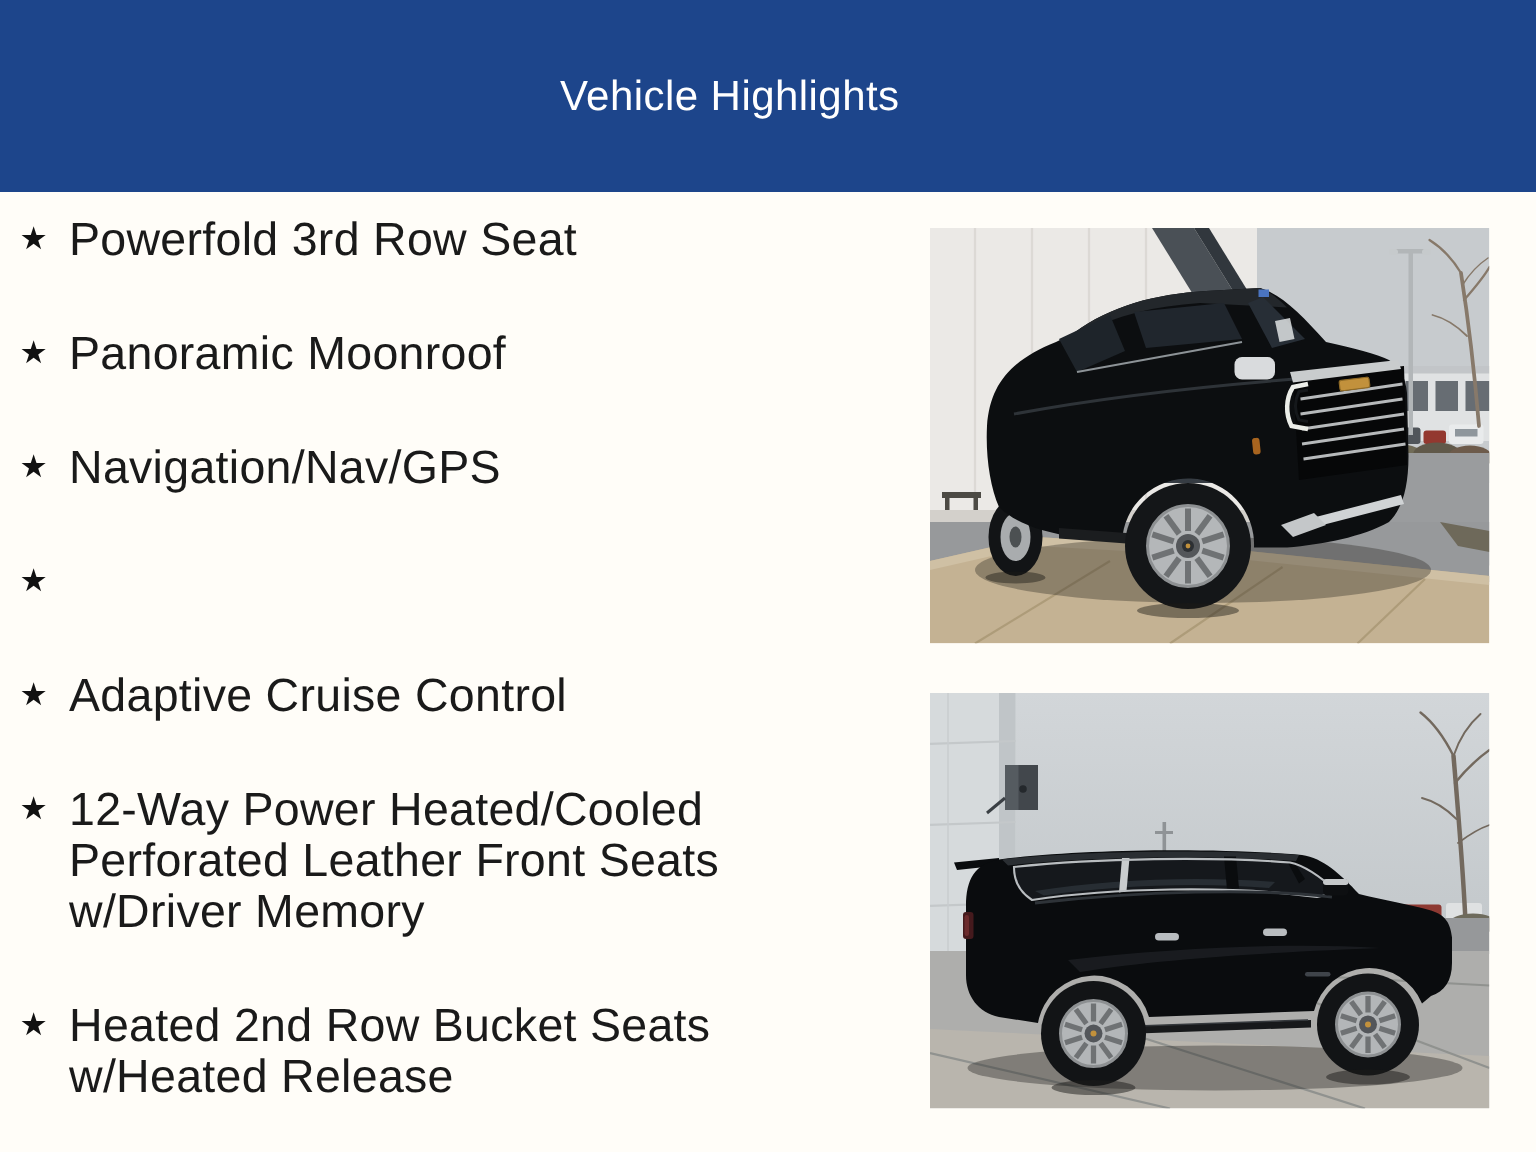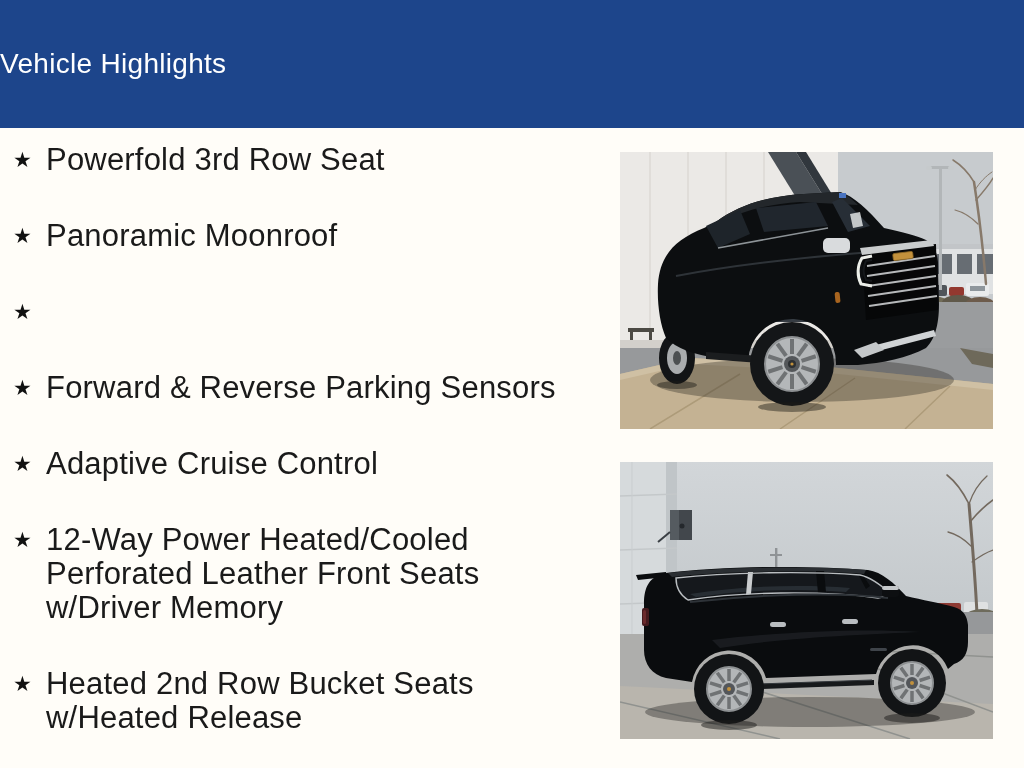--- a/index.html
+++ b/index.html
@@ -10,21 +10,21 @@
   }
   html,body{margin:0;padding:0;}
   body{background:#e8e8e8;font-family:"Liberation Sans",sans-serif;}
   .screen{
     position:relative;width:1024px;height:768px;margin:0 auto;
     background:var(--body-bg);overflow:hidden;
   }
   .banner{
     position:absolute;left:0;top:0;width:1024px;height:128px;
     background:var(--header-bg);
-    display:flex;align-items:center;justify-content:flex-start;
+    display:flex;align-items:center;justify-content:center;
     box-sizing:border-box;padding-right:51px;
   }
   .banner h1{
     margin:0;font-size:28px;font-weight:400;letter-spacing:.3px;
     color:var(--header-text);
   }
   .features{
     position:absolute;left:13px;top:143px;width:575px;
     list-style:none;margin:0;padding:0;
   }
@@ -61,24 +61,24 @@
       <li>
         <span class="star">★</span>
         <span class="feature-text">Powerfold 3rd Row Seat</span>
       </li>
       <li>
         <span class="star">★</span>
         <span class="feature-text">Panoramic Moonroof</span>
       </li>
       <li>
         <span class="star">★</span>
-      </li>
-      <li>
-        <span class="star">★</span>
-        <span class="feature-text">Forward &amp; Reverse Parking Sensors</span>
+        <span class="feature-text">Navigation/Nav/GPS</span>
+      </li>
+      <li>
+        <span class="star">★</span>
       </li>
       <li>
         <span class="star">★</span>
         <span class="feature-text">Adaptive Cruise Control</span>
       </li>
       <li>
         <span class="star">★</span>
         <span class="feature-text">12-Way Power Heated/Cooled
 Perforated Leather Front Seats
 w/Driver Memory</span>

